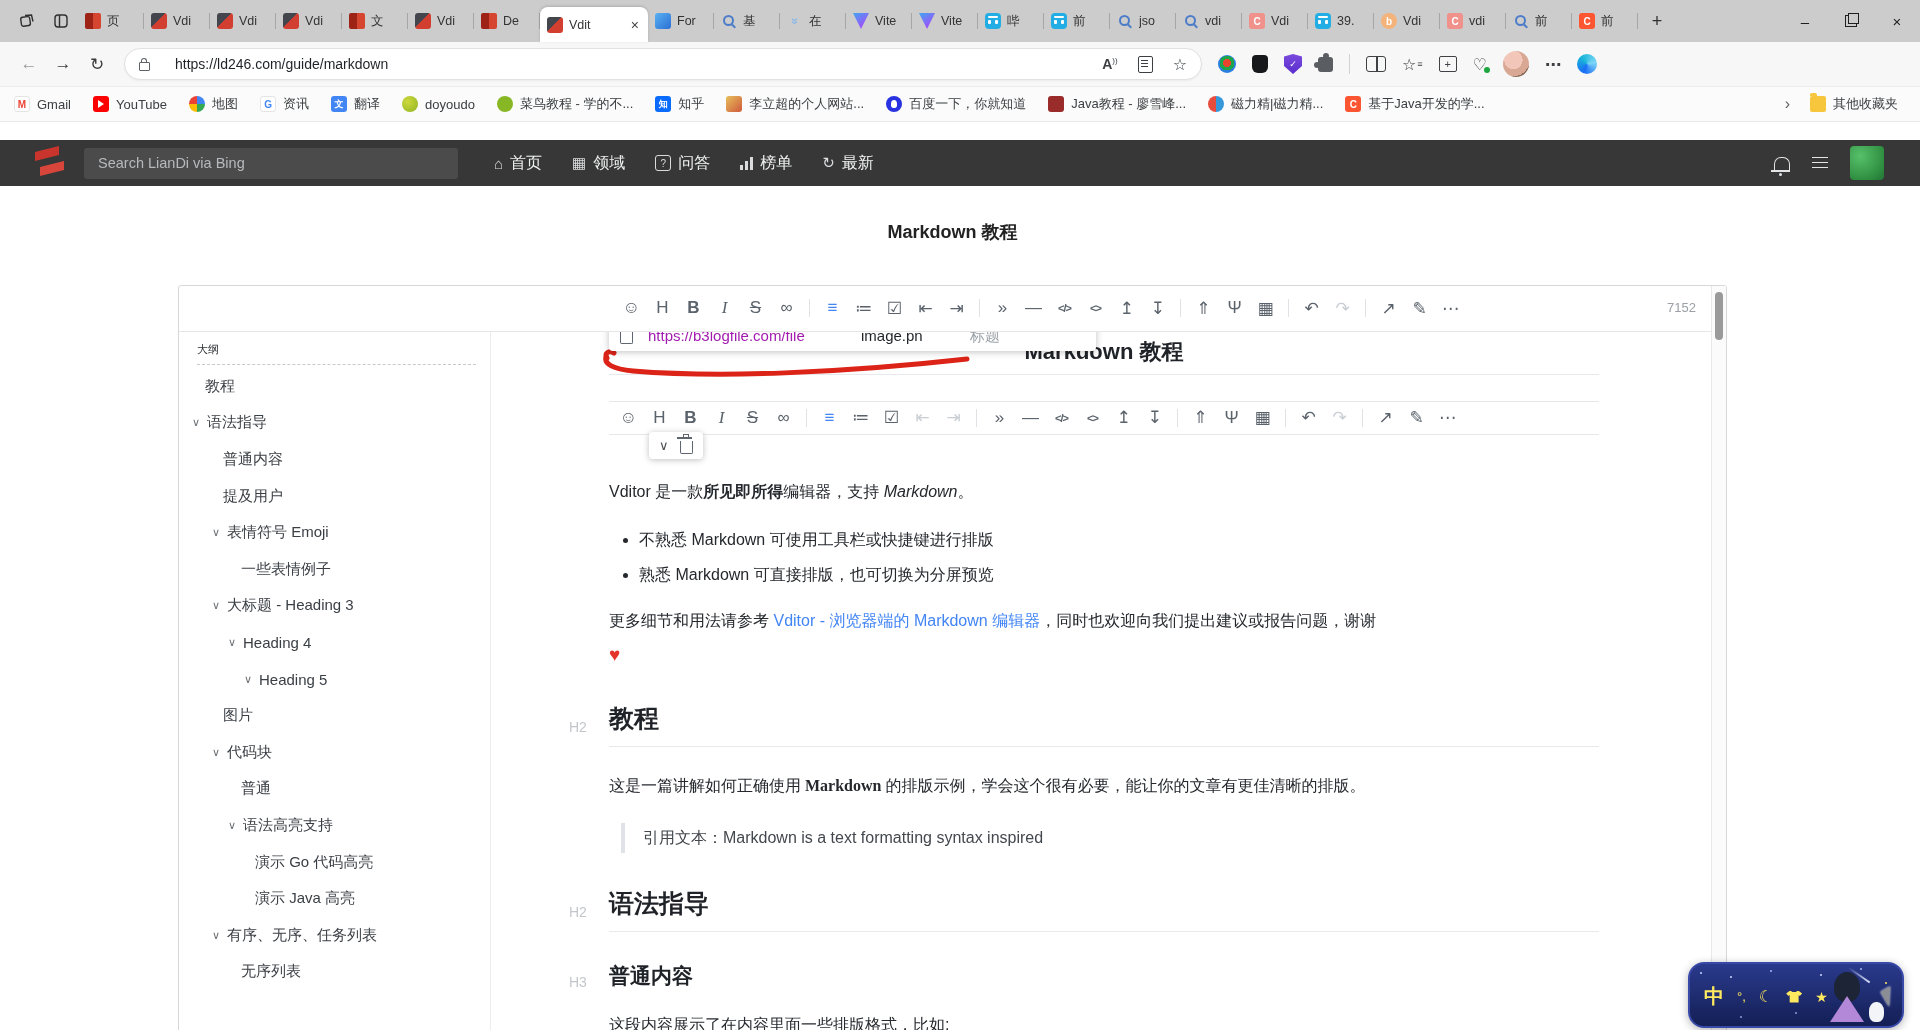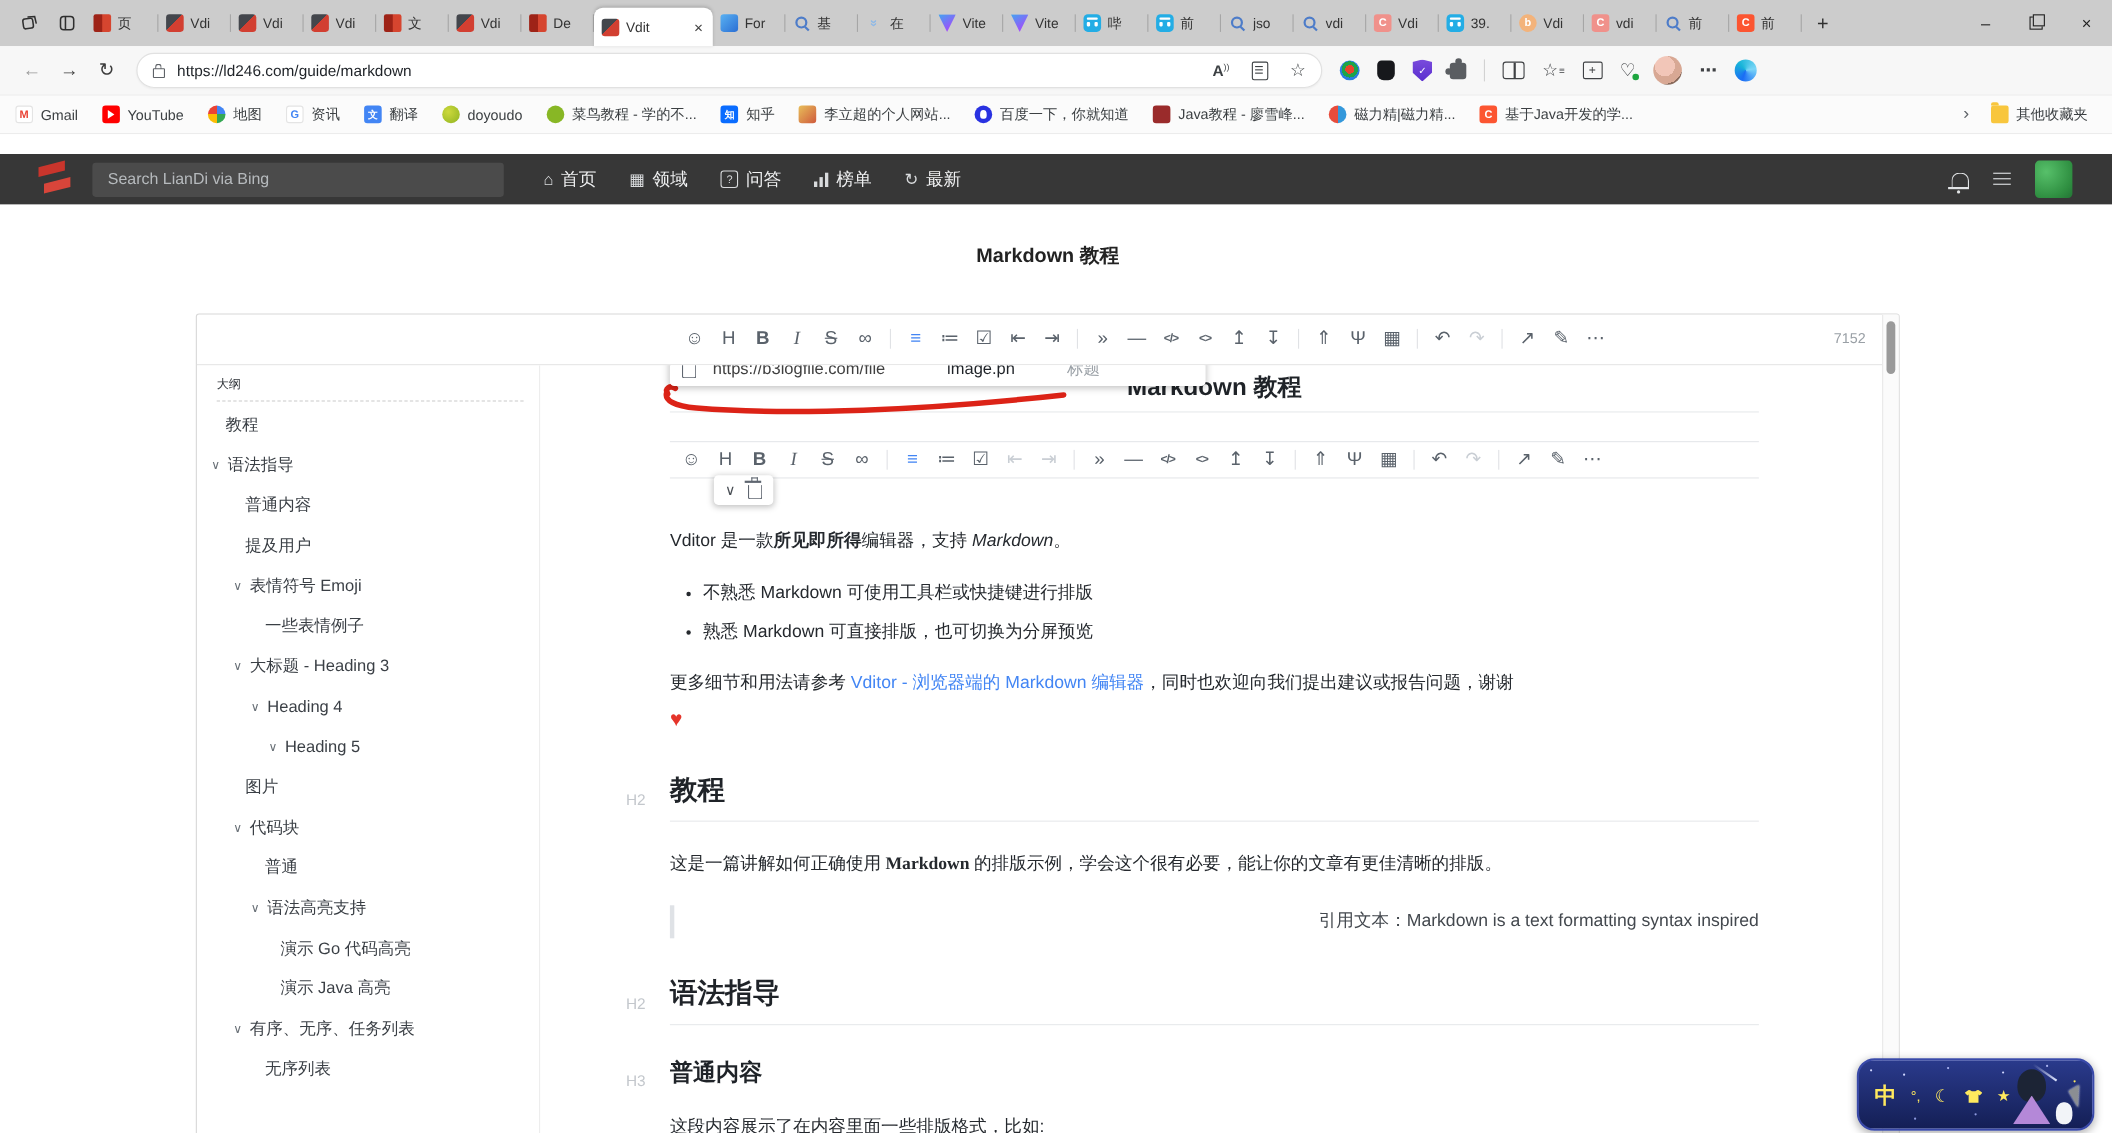--- a/index.html
+++ b/index.html
@@ -58,21 +58,21 @@
   .fav-folder::before{content:"";position:absolute;top:-3px;left:0;width:7px;height:3px;background:#f8c63d;border-radius:2px 2px 0 0;}
 
   
   .navbar{height:45px;background:#f7f7f7;display:flex;align-items:center;padding:0 12px;border-bottom:1px solid #ececec;box-sizing:border-box;}
   .nav-ic{width:34px;text-align:center;font-size:17px;color:#3c3c3c;flex:none;}
   .nav-ic.back{color:#9a9a9a;}
   .url-pill{height:32px;background:#fff;border:1px solid #e1e1e1;border-radius:16px;display:flex;align-items:center;
     padding:0 14px;width:1078px;box-sizing:border-box;margin-left:10px;box-shadow:0 1px 2px rgba(0,0,0,.05);}
   .lock{width:9px;height:7px;border:1.5px solid #5f6368;border-radius:1px;position:relative;margin-top:4px;flex:none;}
   .lock::before{content:"";position:absolute;top:-5px;left:1px;width:4px;height:4px;border:1.5px solid #5f6368;border-bottom:none;border-radius:4px 4px 0 0;}
-  .url-text{margin-left:11px;font-size:14px;color:#1f2328;}
+  .url-text{margin-left:25px;font-size:14px;color:#1f2328;}
   .pill-right{margin-left:auto;display:flex;align-items:center;gap:20px;color:#3c4043;}
   .pr{font-size:14px;font-weight:bold;}
   .ra-waves{font-size:8px;vertical-align:super;font-weight:normal;}
   .reader-ic{width:13px;height:15px;border:1.6px solid #3c4043;border-radius:2px;position:relative;}
   .reader-ic::after{content:"";position:absolute;left:2px;top:3px;width:7px;height:1.4px;background:#3c4043;box-shadow:0 3px 0 #3c4043,0 6px 0 #3c4043;}
   .pr.star{font-size:16px;font-weight:normal;}
   .ext-area{display:flex;align-items:center;gap:16px;margin-left:16px;}
   .ext{flex:none;}
   .ext-drop{width:18px;height:18px;border-radius:50%;background:radial-gradient(circle at 50% 45%,#e8452c 0 30%,#1ea44a 30% 55%,#2b7de0 55% 100%);}
   .ext-dark{width:16px;height:18px;background:#17181c;border-radius:4px 4px 6px 6px;}
@@ -154,21 +154,21 @@
   
   .doc-wrap{flex:1;position:relative;}
   .doc{position:absolute;left:118px;width:990px;top:0;font-size:16px;line-height:26px;color:#25292e;}
   .doc p{margin:0;}
   .scribble{position:absolute;left:-12px;top:12px;width:382px;height:36px;z-index:4;}
   .img-popup{position:absolute;left:0;top:-12px;width:487px;height:31px;background:#fff;border-radius:4px;
      box-shadow:0 1px 7px rgba(0,0,0,.25);display:flex;align-items:center;padding:0 11px;gap:15px;z-index:6;font-size:15px;box-sizing:border-box;}
   .trash{width:11px;height:12px;border:1.5px solid #5f6670;border-top:none;border-radius:0 0 2px 2px;position:relative;margin-top:4px;flex:none;}
   .trash::before{content:"";position:absolute;left:-3.5px;top:-4px;width:15px;height:1.5px;background:#5f6670;}
   .trash::after{content:"";position:absolute;left:2px;top:-7px;width:4px;height:2.5px;border:1.5px solid #5f6670;border-bottom:none;}
-  .ip-url{color:#404040;width:198px;overflow:hidden;white-space:nowrap;}
+  .ip-url{color:#a21caf;width:198px;overflow:hidden;white-space:nowrap;}
   .ip-file{color:#1f2328;width:94px;overflow:hidden;white-space:nowrap;}
   .ip-title{color:#9aa0a6;}
   .doc-h1{margin-top:6px;text-align:center;font-size:22px;font-weight:bold;line-height:28px;color:#1f2328;}
   .h1-divider{margin-top:8px;border-bottom:1px solid #e7e9ec;}
   .tb2{margin-top:26px;border-top:1px solid #e5e7ea;border-bottom:1px solid #e5e7ea;height:32px;padding-left:4px;}
   .mini-pop{position:absolute;left:40px;top:100px;background:#fff;border-radius:4px;box-shadow:0 1px 6px rgba(0,0,0,.25);
      height:27px;display:flex;align-items:center;gap:11px;padding:0 10px;z-index:5;}
   .mini-chev{font-size:13px;color:#4a4f55;}
   .para.intro{margin-top:44px;}
   .doc ul{margin:22px 0 0;padding-left:30px;}
@@ -177,21 +177,21 @@
   .heart{margin-top:8px;color:#e5342a;font-size:19px;line-height:26px;}
   .seg-b{font-weight:bold;}
   .seg-i{font-style:italic;}
   .seg-link{color:#4285f4;cursor:pointer;}
   .h2{position:relative;margin:34px 0 0;font-size:25px;font-weight:bold;line-height:32px;color:#1f2328;
       padding-bottom:12px;border-bottom:1px solid #e7e9ec;}
   .h3{position:relative;margin:30px 0 0;font-size:21px;font-weight:bold;line-height:28px;color:#1f2328;}
   .h-tag{position:absolute;left:-40px;top:9px;font-size:14px;color:#c3c7cc;font-weight:normal;}
   .h3 .h-tag{top:6px;}
   .para.t-para{margin-top:26px;font-family:Liberation Serif, serif;}
-  .doc blockquote{margin:24px 0 0;border-left:4px solid #dfe2e6;padding:2px 0 2px 18px;color:#43484e;text-align:right;}
+  .doc blockquote{margin:24px 12px 0;border-left:4px solid #dfe2e6;padding:2px 0 2px 18px;color:#43484e;}
   .para.clip{margin-top:22px;}
 
   
   .ime{position:absolute;left:1688px;top:962px;width:216px;height:66px;border-radius:16px;overflow:hidden;
       background:linear-gradient(180deg,#2a3a8c,#141f55);border:2px solid #3949a8;box-sizing:border-box;box-shadow:0 2px 8px rgba(0,0,0,.3);}
   .ime-stars{position:absolute;left:10px;top:8px;width:2px;height:2px;background:#cfd6ff;border-radius:50%;
       box-shadow:30px 4px 0 #cfd6ff,70px -2px 0 #aab4f0,120px 2px 0 #cfd6ff,160px -4px 0 #aab4f0,185px 10px 0 #ffe95e,95px 40px 0 #8f9be0,40px 44px 0 #8f9be0;}
   .ime-row{position:absolute;left:14px;top:19px;display:flex;gap:13px;align-items:center;color:#ffe95e;}
   .ime-mode{font-size:20px;font-weight:bold;}
   .ime-punct{font-size:13px;}

